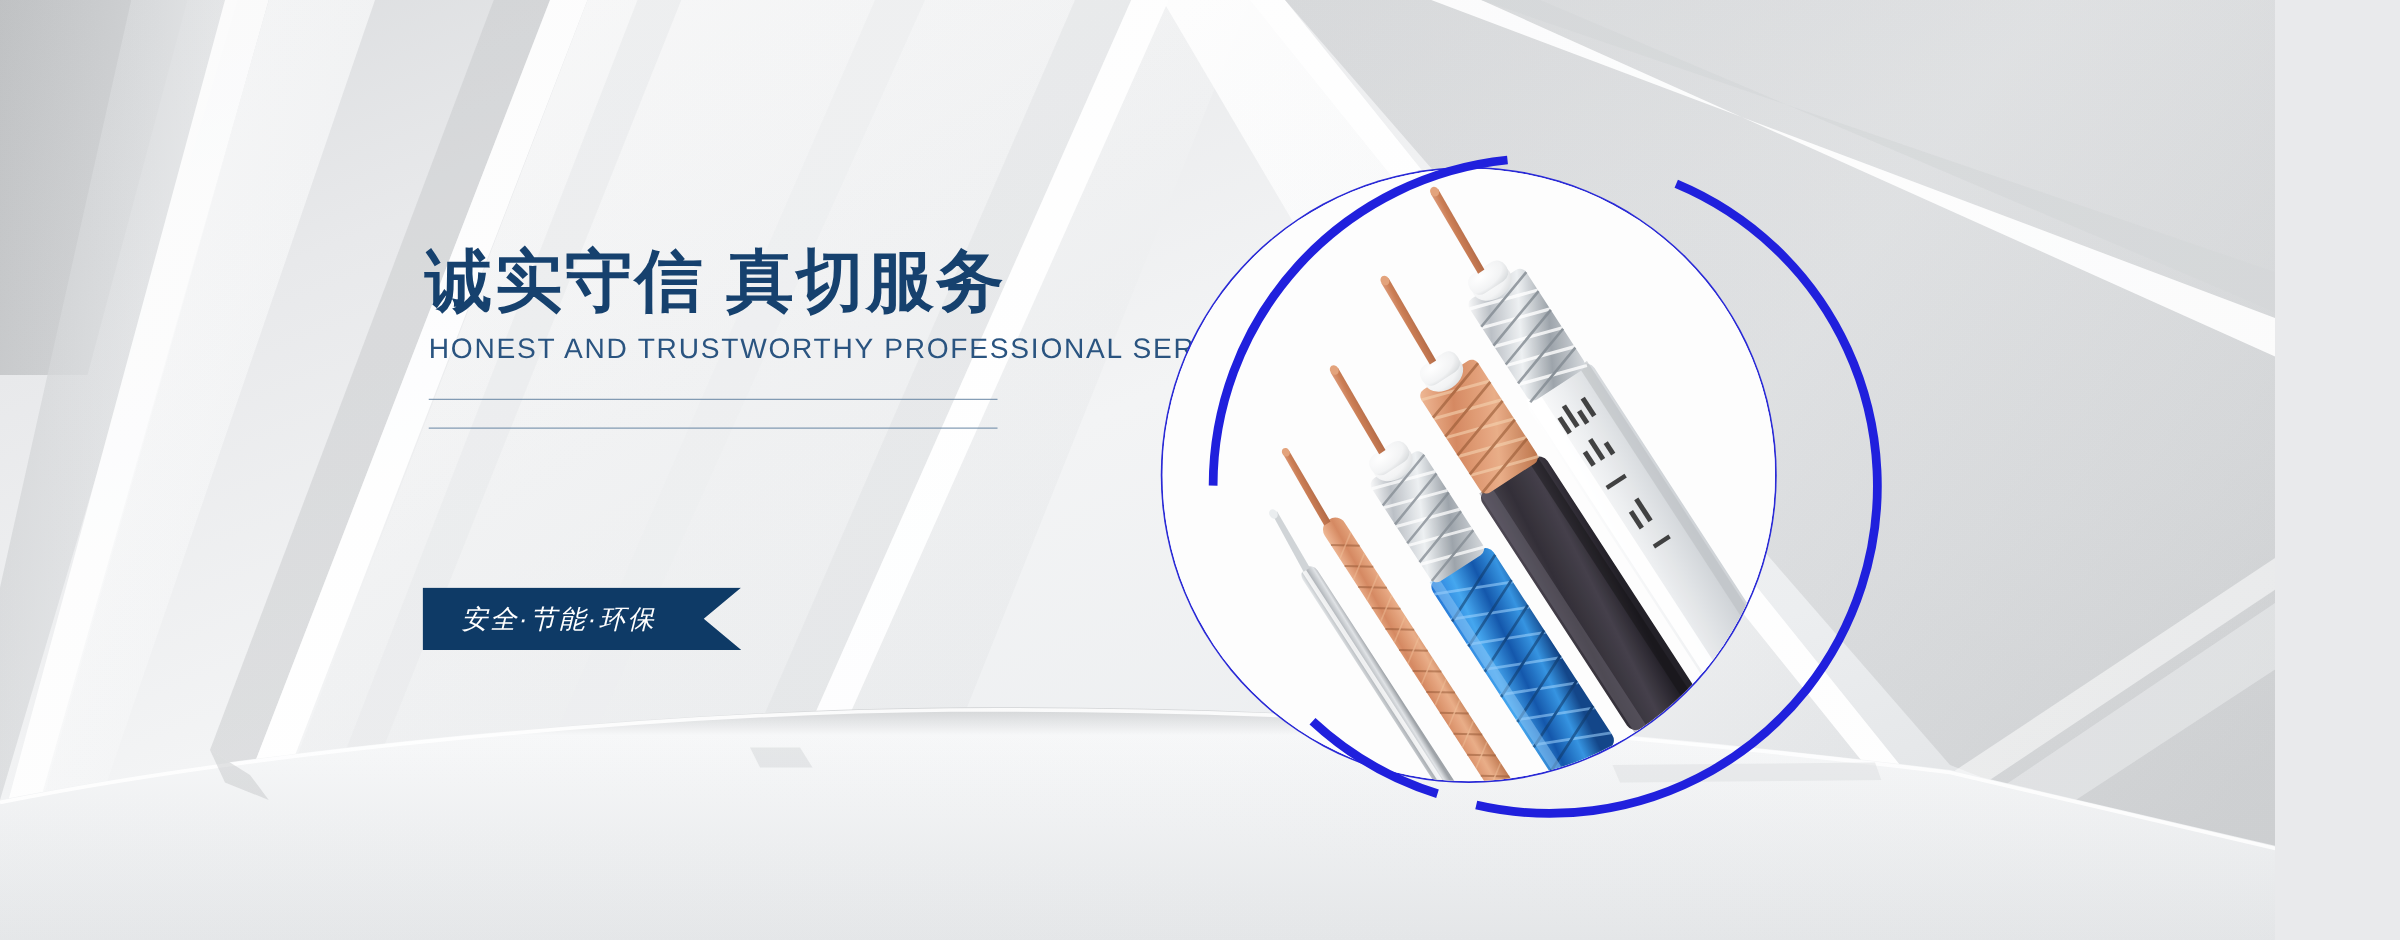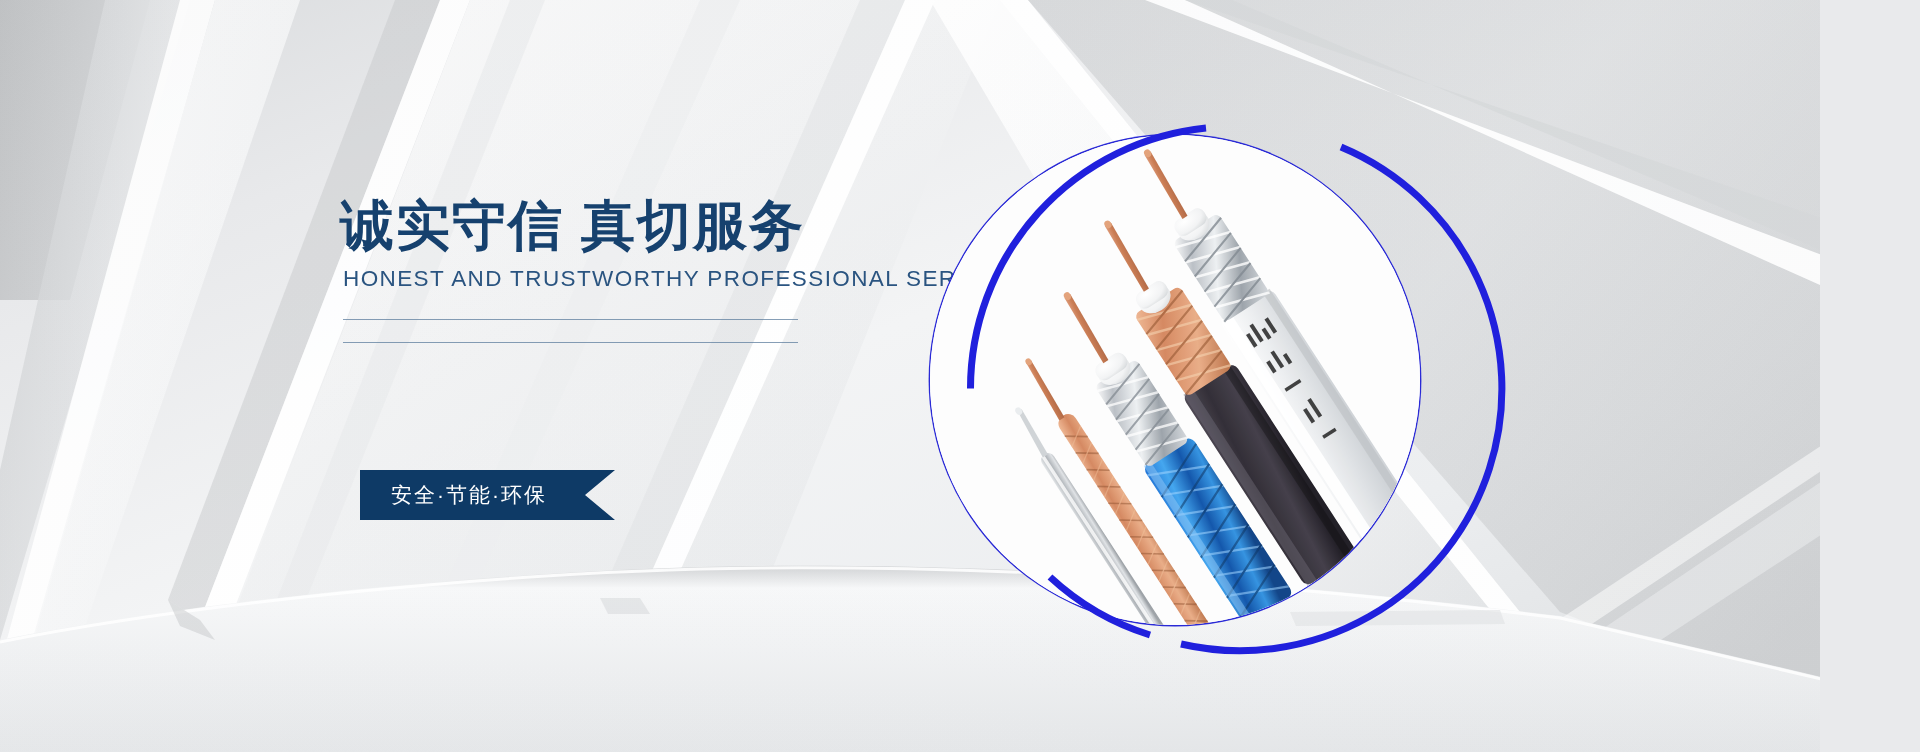--- a/index.html
+++ b/index.html
@@ -32,21 +32,21 @@
     margin:12px 0 0 3px;font-size:22.5px;letter-spacing:1.4px;
     color:#2a5480;white-space:nowrap;font-weight:400;
   }
   .rule{height:1px;background:#5d7d9e;opacity:.75;margin:0;}
   .rule-top{margin-top:27px;width:455px;margin-left:3px;}
   .rule-bot{margin-top:22px;width:455px;margin-left:3px;}
   .tagline{
     margin:20px 0 0 4px;font-size:22px;letter-spacing:1px;color:#1d4a76;
     white-space:nowrap;
   }
-  .ribbon-wrap{position:absolute;left:360px;top:470px;}
+  .ribbon-wrap{position:absolute;left:338px;top:470px;font-style:italic;}
   .ribbon-shape{
     position:relative;width:255px;height:50px;background:#0e3a66;
     -webkit-clip-path:polygon(0 0,255px 0,225px 25px,255px 50px,0 50px);
     clip-path:polygon(0 0,255px 0,225px 25px,255px 50px,0 50px);
   }
   .ribbon-text{
     position:absolute;left:31px;top:0;height:50px;display:flex;align-items:center;
     color:#ffffff;font-size:21px;letter-spacing:2px;white-space:nowrap;
   }
 

